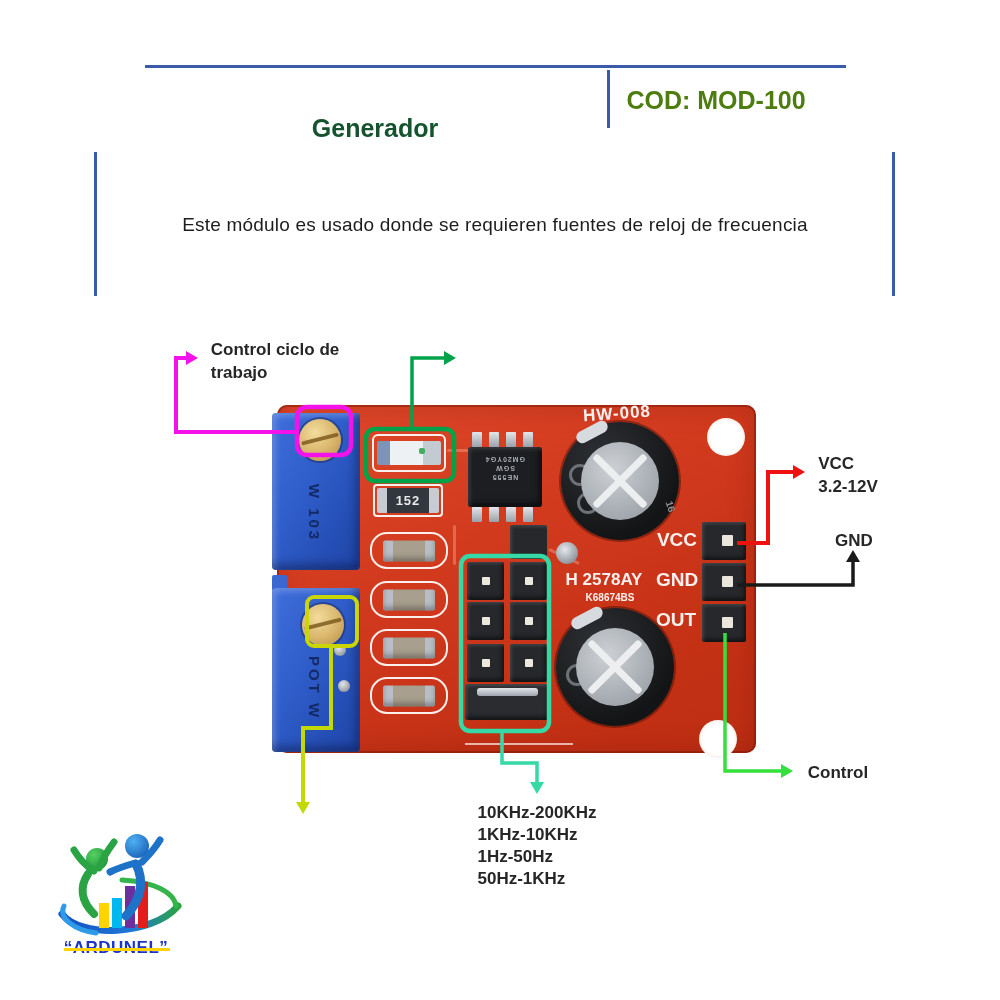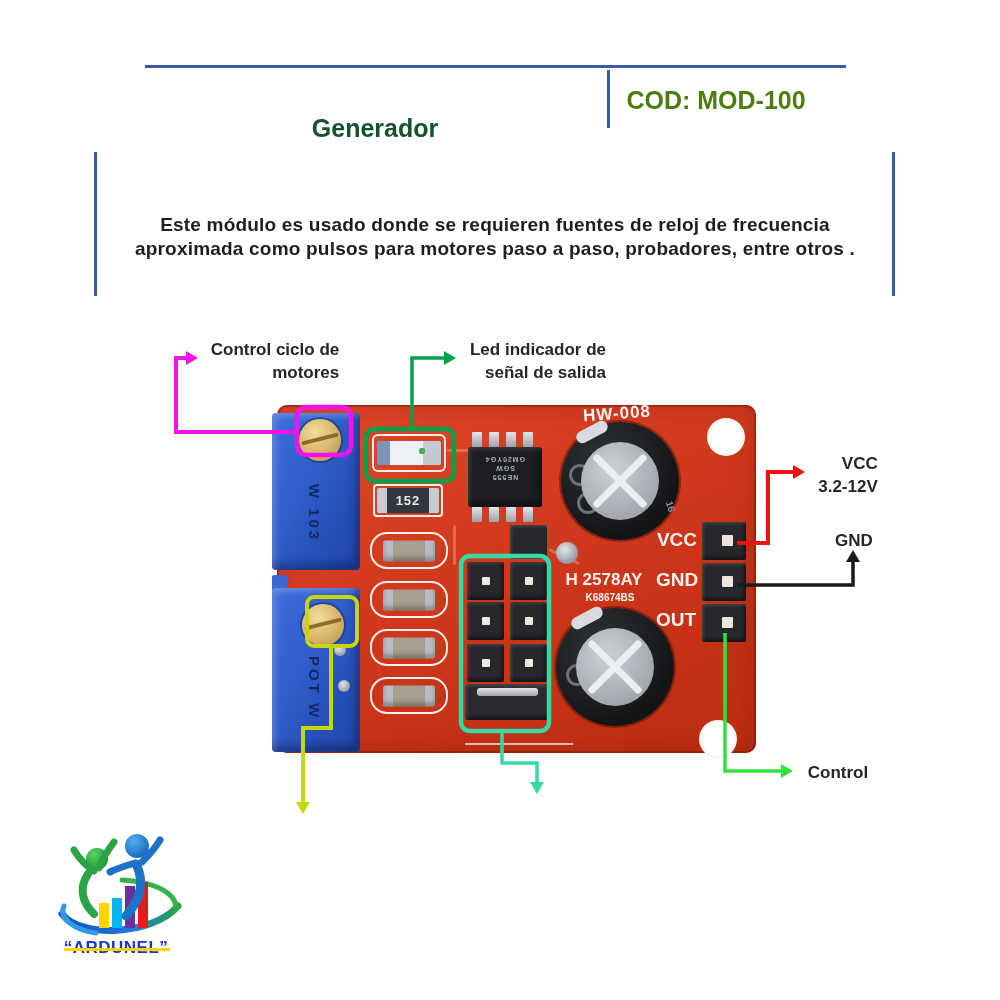--- a/index.html
+++ b/index.html
@@ -13,24 +13,24 @@
   .v-div{position:absolute;left:607px;top:70px;width:3px;height:58px;background:#3a5ba9;}
   .category{position:absolute;left:375px;top:86px;transform:translateX(-50%);
             font-size:25px;font-weight:800;color:#14532d;margin-top:28px;}
   .code{position:absolute;left:716px;top:86px;transform:translateX(-50%);
         font-size:25px;font-weight:800;color:#4d7c0f;}
 
   
   .desc-bar{position:absolute;top:152px;width:3px;height:144px;background:#3a5ba9;}
   .desc-bar.left{left:94px;} .desc-bar.right{left:892px;}
   .desc{position:absolute;left:110px;top:213px;width:770px;text-align:center;
-        font-size:19px;line-height:24px;font-weight:700;color:#1d1d1d;letter-spacing:0.2px;}
-
-  
-  .ann{position:absolute;transform:translateX(-50%);text-align:right;
+        font-size:19px;line-height:24px;font-weight:400;color:#1d1d1d;letter-spacing:0.2px;}
+
+  
+  .ann{position:absolute;transform:translateX(-50%);text-align:left;
        font-size:17px;line-height:23px;font-weight:700;color:#262626;white-space:nowrap;}
   .ann-duty{left:275px;top:338px;}
   .ann-led{left:538px;top:338px;}
   .ann-vcc{left:848px;top:452px;}
   .ann-gnd{left:854px;top:529px;}
   .ann-salida{left:838px;top:761px;}
   .ann-incremento{left:301px;top:821px;}
   .ann-freq{left:537px;top:802px;line-height:22px;}
 
   
@@ -150,37 +150,38 @@
 
   <div class="h-line"></div>
   <div class="v-div"></div>
   <div class="category">Generador</div>
   <div class="code">COD: MOD-100</div>
 
   <div class="desc-bar left"></div>
   <div class="desc-bar right"></div>
   <div class="desc">
     <div>Este módulo es usado donde se requieren fuentes de reloj de frecuencia</div>
-    <div>aproximada como pulsos para motores paso a paso, probadores, entre otros .</div>
   </div>
 
   <div class="ann ann-duty">
     <div>Control ciclo de</div>
-    <div>motores</div>
-  </div>
-  <div class="ann ann-led">
-    <div>Led indicador de</div>
-    <div>señal de salida</div>
+    <div>trabajo</div>
   </div>
   <div class="ann ann-vcc">
     <div>VCC</div>
     <div>3.2-12V</div>
   </div>
   <div class="ann ann-gnd">GND</div>
   <div class="ann ann-salida">Control</div>
+  <div class="ann ann-freq">
+    <div>10KHz-200KHz</div>
+    <div>1KHz-10KHz</div>
+    <div>1Hz-50Hz</div>
+    <div>50Hz-1KHz</div>
+  </div>
 
   <div class="board">
 
     <div class="trace" style="left:170px;top:44px;width:22px;height:3px;"></div>
     <div class="trace" style="left:176px;top:120px;width:3px;height:40px;"></div>
     <div class="trace" style="left:270px;top:150px;width:34px;height:3px;transform:rotate(25deg);"></div>
 
     <div class="pot pot-top">
       <div class="screw"></div>
       <div class="pot-label">W 103</div>

